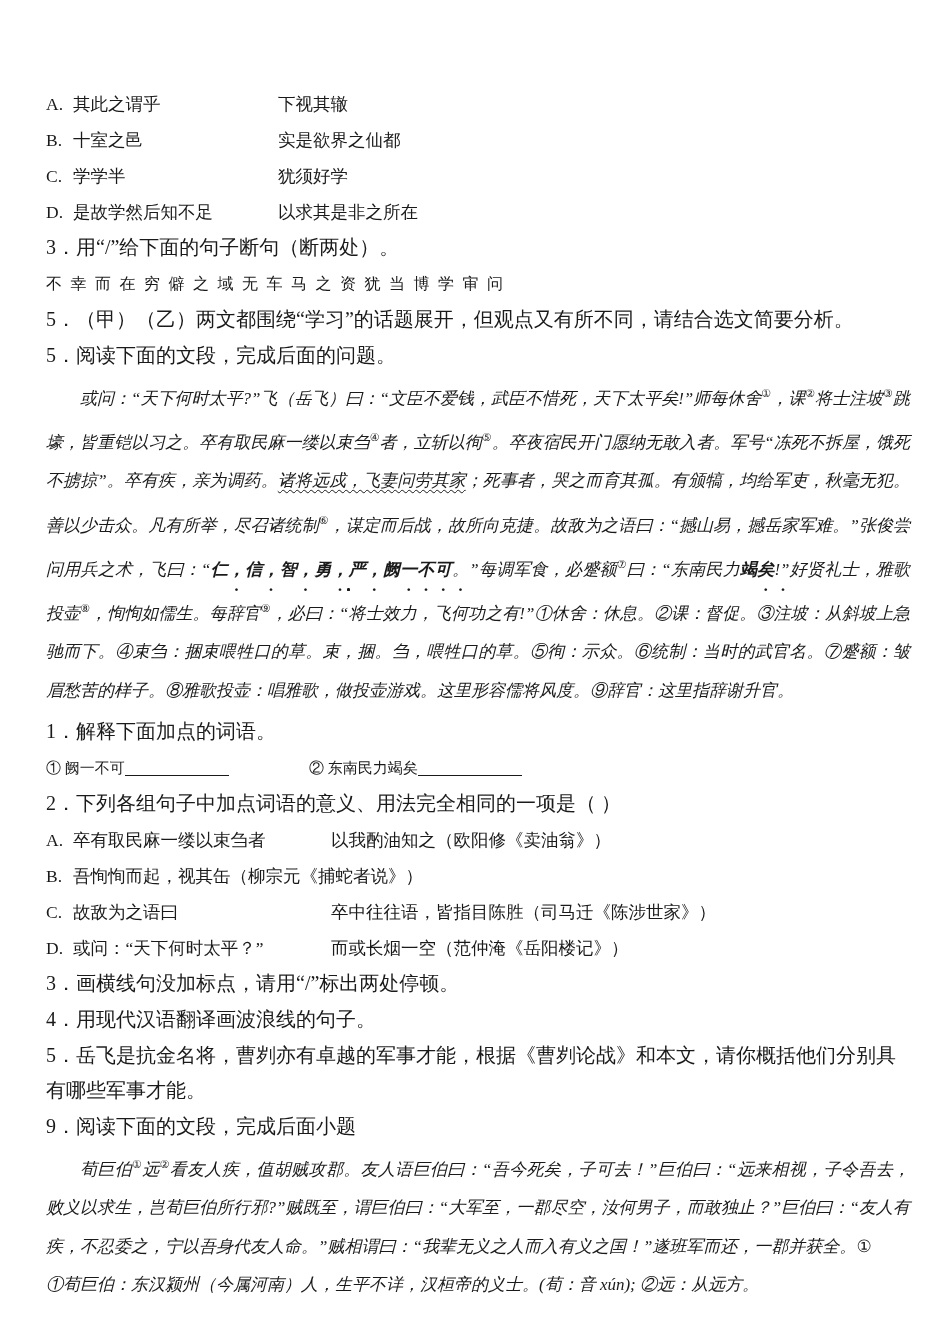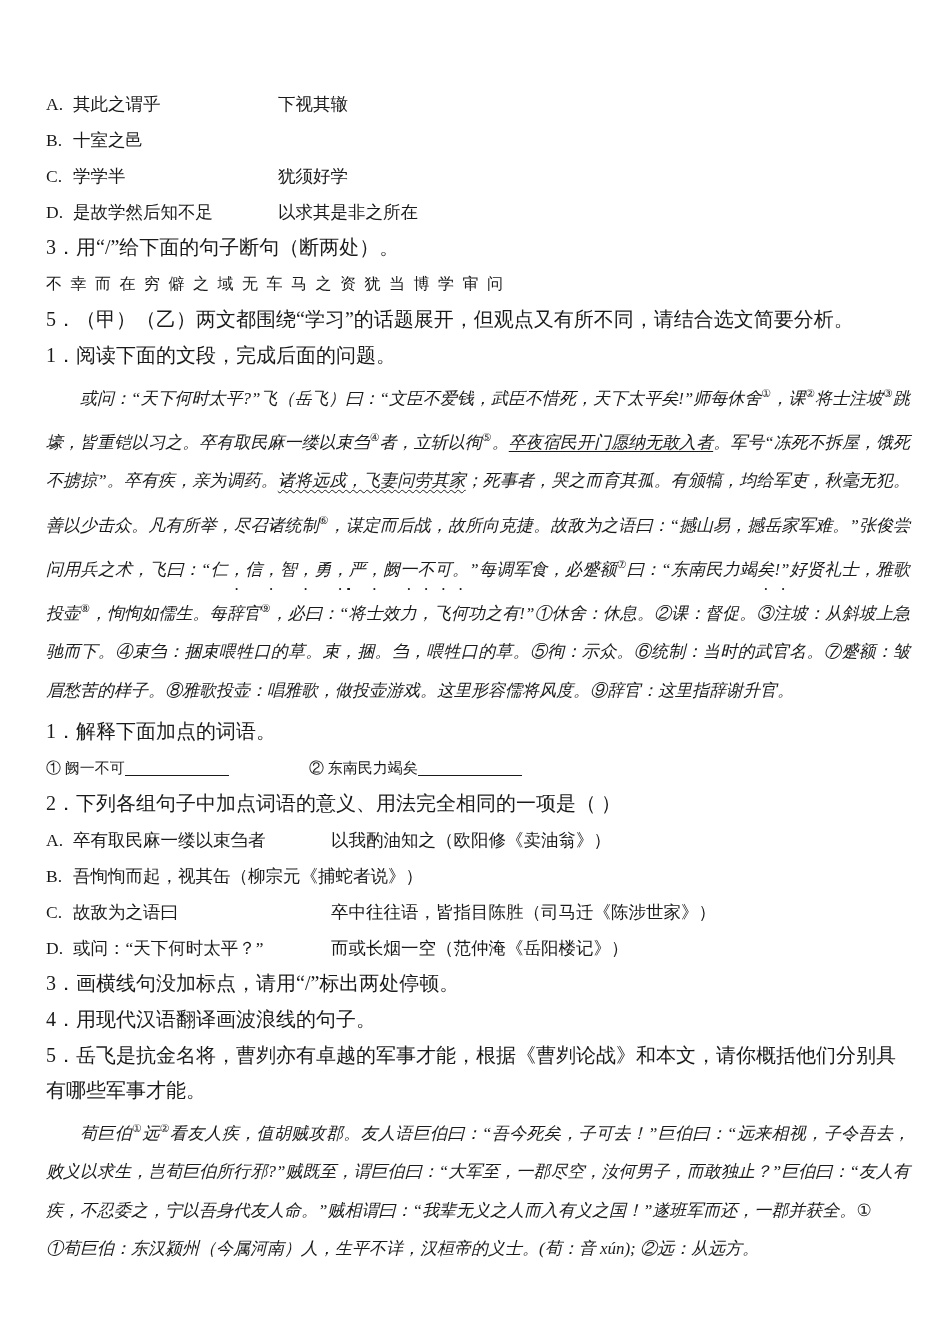--- a/index.html
+++ b/index.html
@@ -70,31 +70,31 @@
   }
   .notes {
     font-family: "Liberation Serif", "DejaVu Serif", serif;
     font-style: italic;
     font-size: 17px;
     line-height: 38.5px;
     text-align: justify;
     text-justify: inter-character;
   }
   .u-solid {
-    text-decoration: underline;
     text-underline-offset: 3px;
   }
   .u-wavy {
     text-decoration: underline wavy;
     text-decoration-thickness: 1px;
     text-underline-offset: 3px;
   }
   .dotted {
     border-bottom: 0;
     position: relative;
+    font-weight: bold;
   }
   .dotted > span {
     position: relative;
   }
   .dotted > span::after {
     content: "·";
     position: absolute;
     left: 50%;
     transform: translateX(-50%);
     bottom: -11px;
@@ -135,38 +135,39 @@
 
   <div>
     <div class="opt-row">
       <span class="opt-letter">A.</span>
       <span class="opt-col1">其此之谓乎</span>
       <span class="opt-col2">下视其辙</span>
     </div>
     <div class="opt-row">
       <span class="opt-letter">B.</span>
       <span class="opt-col1">十室之邑</span>
+      <span class="opt-col2">实是欲界之仙都</span>
     </div>
     <div class="opt-row">
       <span class="opt-letter">C.</span>
       <span class="opt-col1">学学半</span>
       <span class="opt-col2">犹须好学</span>
     </div>
     <div class="opt-row">
       <span class="opt-letter">D.</span>
       <span class="opt-col1">是故学然后知不足</span>
       <span class="opt-col2">以求其是非之所在</span>
     </div>
   </div>
 
   <div class="q-line">3．用“/”给下面的句子断句（断两处）。</div>
   <div class="spaced">不幸而在穷僻之域无车马之资犹当博学审问</div>
   <div class="q-line">5．（甲）（乙）两文都围绕“学习”的话题展开，但观点又有所不同，请结合选文简要分析。</div>
 
-  <div class="q-line">1．阅读下面的文段，完成后面的问题。</div>
+  <div class="q-line">5．阅读下面的文段，完成后面的问题。</div>
 
   <div class="passage indent">
     <span>或问：“天下何时太平?”飞（岳飞）曰：“文臣不爱钱，武臣不惜死，天下太平矣!”师每休舍</span><sup>①</sup><span>，课</span><sup>②</sup><span>将士注坡</span><sup>③</sup><span>跳壕，皆重铠以习之。卒有取民麻一缕以束刍</span><sup>④</sup><span>者，立斩以徇</span><sup>⑤</sup><span>。</span><span class="u-solid">卒夜宿民开门愿纳无敢入者</span><span>。军号“冻死不拆屋，饿死不掳掠”。卒有疾，亲为调药。</span><span class="u-wavy">诸将远戍，飞妻问劳其家</span><span>；死事者，哭之而育其孤。有颁犒，均给军吏，秋毫无犯。善以少击众。凡有所举，尽召诸统制</span><sup>⑥</sup><span>，谋定而后战，故所向克捷。故敌为之语曰：“撼山易，撼岳家军难。”张俊尝问用兵之术，飞曰：“</span><span class="dotted"><span>仁</span><span style="--nodot: 1; position: static;">，</span><span>信</span><span style="--nodot: 1; position: static;">，</span><span>智</span><span style="--nodot: 1; position: static;">，</span><span>勇</span><span style="--nodot: 1; position: static;">，</span><span>严</span><span style="--nodot: 1; position: static;">，</span><span>阙</span><span>一</span><span>不</span><span>可</span></span><span>。”每调军食，必蹙额</span><sup>⑦</sup><span>曰：“东南民力</span><span class="dotted"><span>竭</span><span>矣</span></span><span>!”好贤礼士，雅歌投壶</span><sup>⑧</sup><span>，恂恂如儒生。每辞官</span><sup>⑨</sup><span>，必曰：“将士效力，飞何功之有!”</span><span class="notes">①休舍：休息。②课：督促。③注坡：从斜坡上急驰而下。④束刍：捆束喂牲口的草。束，捆。刍，喂牲口的草。⑤徇：示众。⑥统制：当时的武官名。⑦蹙额：皱眉愁苦的样子。⑧雅歌投壶：唱雅歌，做投壶游戏。这里形容儒将风度。⑨辞官：这里指辞谢升官。</span>
   </div>
 
   <div class="gap-sm"></div>
 
   <div class="q-line">1．解释下面加点的词语。</div>
   <div class="sub-q">
     <span class="item1"><span>① 阙一不可</span><span class="blank b1"></span></span>
@@ -194,18 +195,19 @@
       <span class="opt-letter">D.</span>
       <span class="opt-col1 wide">或问：“天下何时太平？”</span>
       <span class="opt-col2">而或长烟一空（范仲淹《岳阳楼记》）</span>
     </div>
   </div>
 
   <div class="q-line">3．画横线句没加标点，请用“/”标出两处停顿。</div>
   <div class="q-line">4．用现代汉语翻译画波浪线的句子。</div>
   <div class="q-line">5．岳飞是抗金名将，曹刿亦有卓越的军事才能，根据《曹刿论战》和本文，请你概括他们分别具有哪些军事才能。</div>
 
+  <div class="q-line">9．阅读下面的文段，完成后面小题</div>
 
   <div class="passage indent"><span>荀巨伯</span><sup>①</sup><span>远</span><sup>②</sup><span>看友人疾，值胡贼攻郡。友人语巨伯曰：“吾今死矣，子可去！”巨伯曰：“远来相视，子令吾去，败义以求生，岂荀巨伯所行邪?”贼既至，谓巨伯曰：“大军至，一郡尽空，汝何男子，而敢独止？”巨伯曰：“友人有疾，不忍委之，宁以吾身代友人命。”贼相谓曰：“我辈无义之人而入有义之国！”遂班军而还，一郡并获全。</span><span class="circnum">①</span></div>
 
   <div class="notes">①荀巨伯：东汉颍州（今属河南）人，生平不详，汉桓帝的义士。(荀：音 xún); ②远：从远方。</div>
 
 </div>
 
 </body></html>

